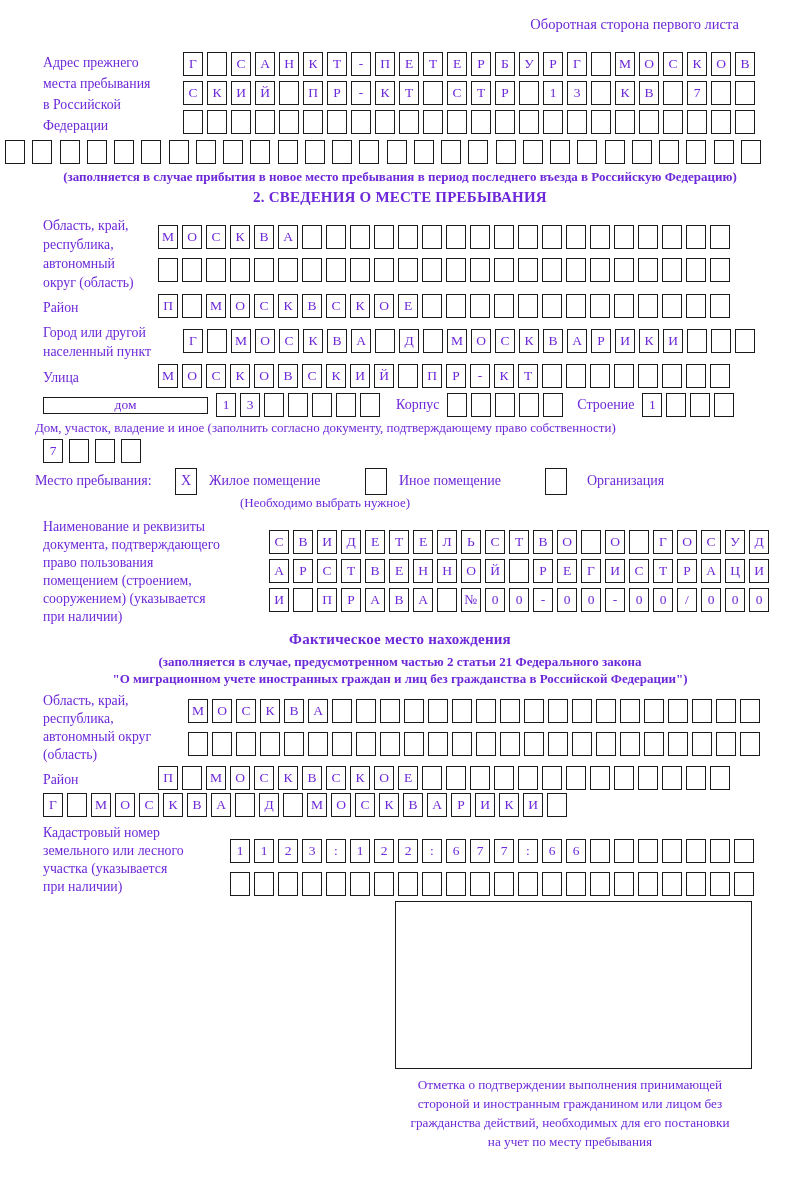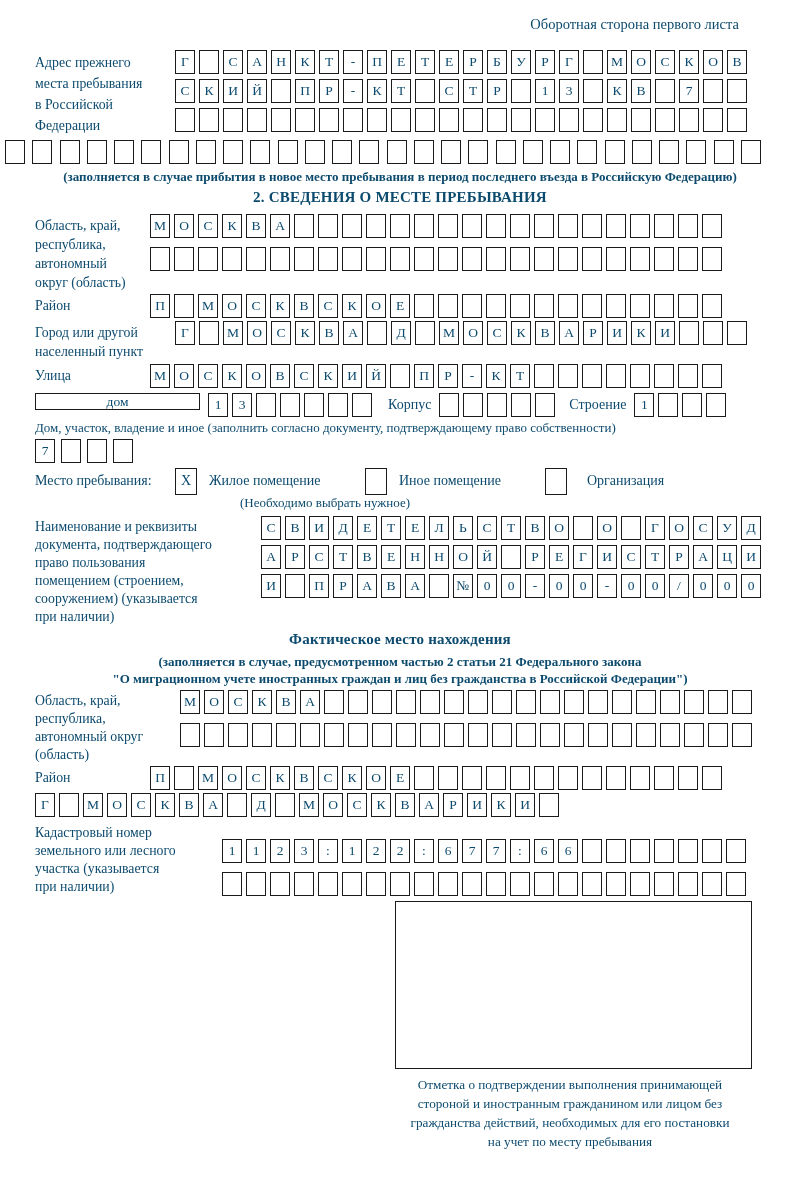--- a/index.html
+++ b/index.html
@@ -1,25 +1,25 @@
 <!DOCTYPE html>
 <html><head>
 <meta charset="utf-8">
 <style>
   * { margin:0; padding:0; box-sizing:border-box; }
   html,body { background:#ffffff; }
   .page {
     width:800px; height:1180px; overflow:hidden;
-    padding:0 35px; background:#ffffff; color:#0c4a6e;
+    padding:0 35px; background:#ffffff; color:#6d28d9;
     font-family:"Liberation Serif","DejaVu Serif",serif;
     font-size:14px;
   }
   .hdr-note { padding-top:16px; text-align:right; padding-right:26px; font-size:14.5px; height:34px; }
 
-  .frow { display:flex; align-items:flex-start; }
+  .frow { display:flex; align-items:center;margin-left:8px; }
   .lbl { white-space:pre-line; font-size:13.8px; line-height:19px; padding-top:2px; flex:0 0 auto; }
   .lbl.lh21 { line-height:21px; }
   .lbl.lh18 { line-height:18px; }
 
   .cells { display:flex; gap:4px; flex:0 0 auto; }
   .cell {
     width:20px; height:24px; border:1.5px solid #1b1b1b; background:#fff;
     display:flex; align-items:center; justify-content:center;
     font-size:13.5px; line-height:1; flex:0 0 auto;
   }

